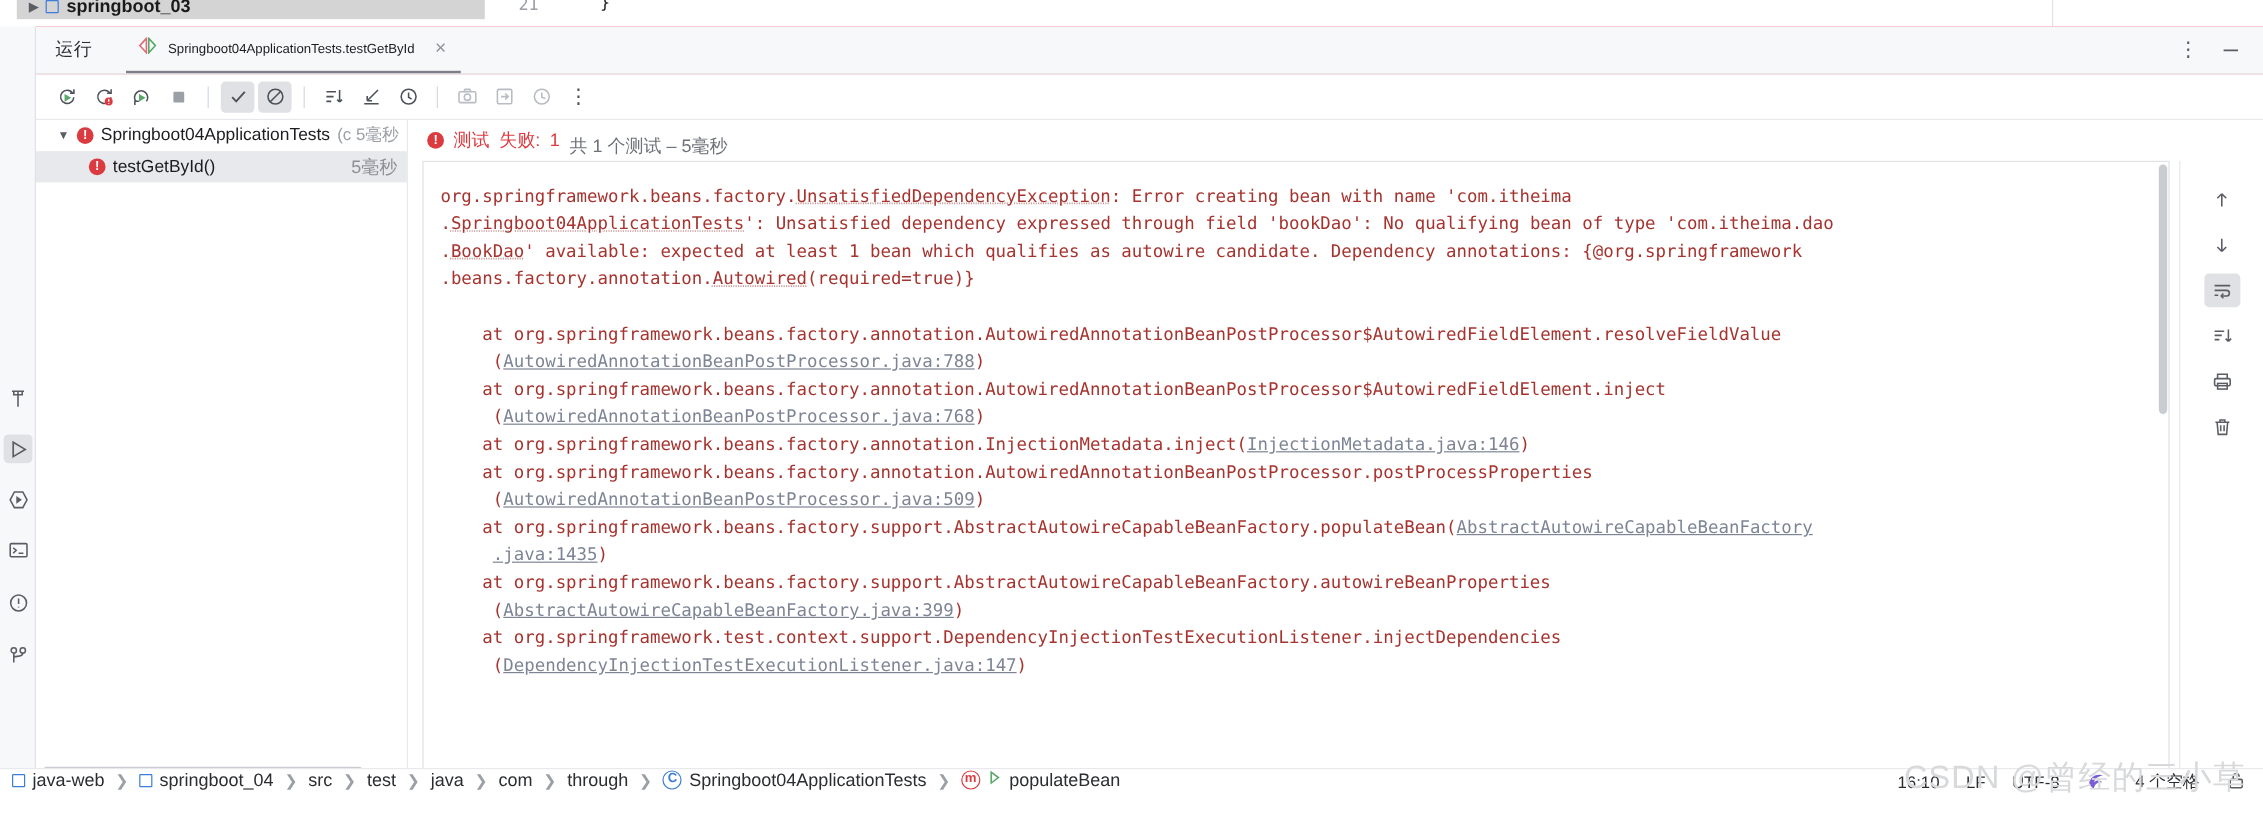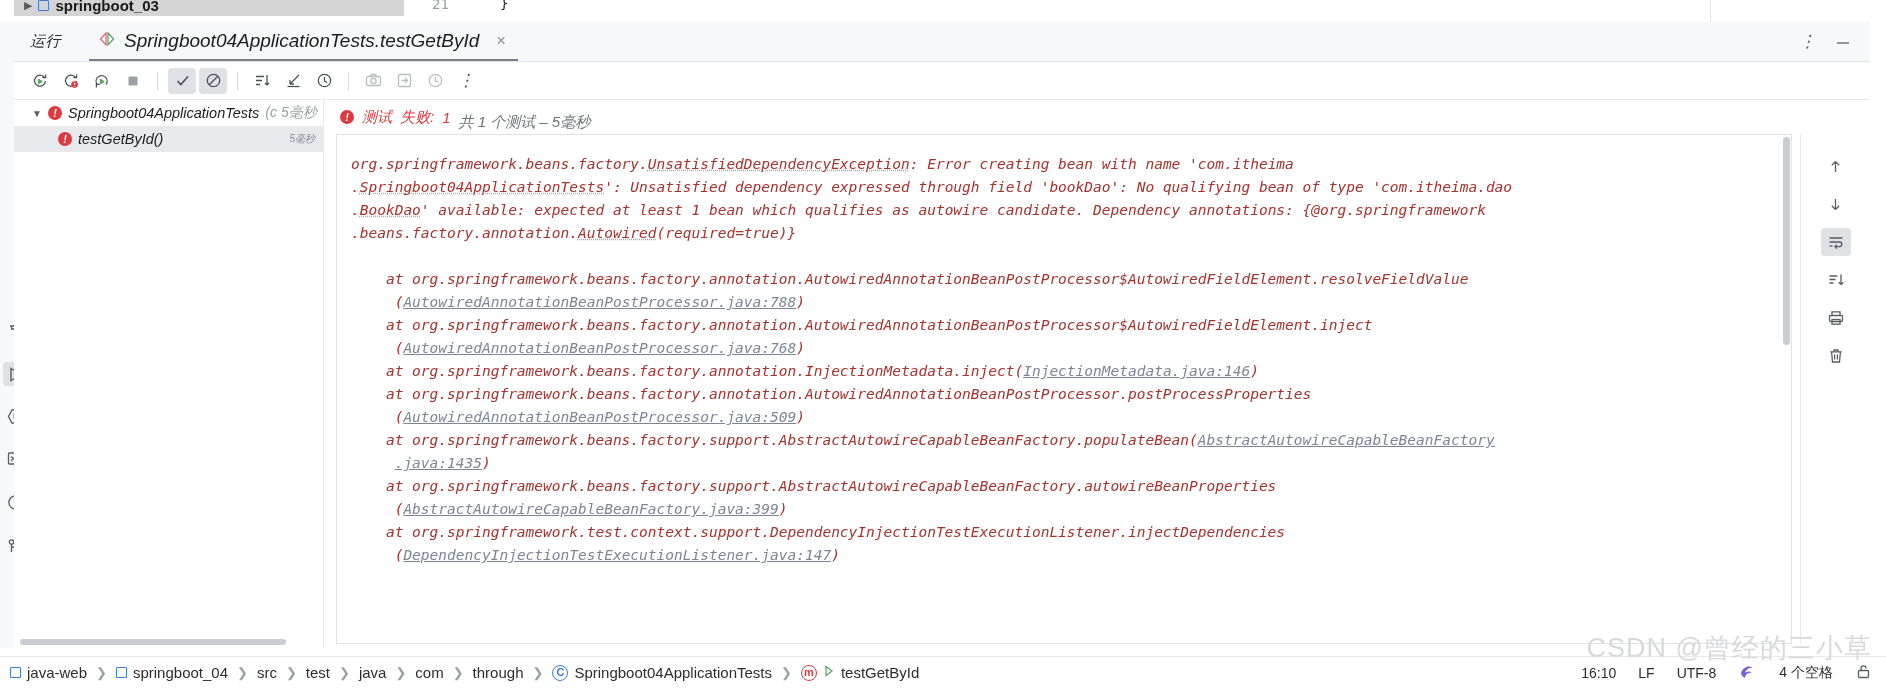--- a/index.html
+++ b/index.html
@@ -47,40 +47,39 @@
   .lt-icon {
     position: absolute; left: 3px; width: 24px; height: 24px;
     display: flex; align-items: center; justify-content: center;
     color: #5a5d63;
   }
   .lt-icon.sel { background: #dfe1e5; border-radius: 4px; }
   .lt-icon svg { display: block; }
 
   
   .run-window {
-    position: absolute; left: 14px; top: 22px; width: 1856px; height: 626px;
+    position: absolute; left: 30px; top: 22px; width: 1856px; height: 626px;
     background: #ef4444;
-    font-style: italic;
   }
 
   
   .rw-header {
     position: absolute; left: 0; top: 0; width: 1856px; height: 40px;
     background: #f7f8fa; border-bottom: 1px solid #e0e2e6;
     display: flex; align-items: center;
   }
   .rw-title {
     margin-left: 16px; font-size: 15px; color: #2b2d30; letter-spacing: .5px;
   }
   .rw-tab {
     margin-left: 28px; height: 39px; display: flex; align-items: center;
     gap: 9px; padding: 0 12px 0 10px;
     border-bottom: 2.5px solid #7a7f88;
   }
-  .rw-tab .tab-label { font-size: 19px; color: #1c1d20; }
+  .rw-tab .tab-label { font-size: 11px; color: #1c1d20; }
   .tab-close { font-size: 16px; color: #8b8f96; margin-left: 8px; cursor: pointer; }
   .rw-header-right {
     margin-left: auto; display: flex; align-items: center; gap: 18px;
     padding-right: 18px; color: #5a5d63;
   }
   .dots-v { font-size: 17px; letter-spacing: 0; line-height: 1; }
 
   
   .rw-toolbar {
     position: absolute; left: 0; top: 40px; width: 1856px; height: 38px;
@@ -111,21 +110,21 @@
   .tree-row.selected { background: #e8e9ec; }
   .tree-row.child { padding-left: 44px; }
   .tw-chevron { color: #5a5d63; font-size: 10px; width: 10px; }
   .fail-dot {
     width: 14px; height: 14px; border-radius: 50%; background: #db3b40;
     color: #fff; font-size: 11px; font-weight: bold; line-height: 14px;
     text-align: center; flex: 0 0 auto;
   }
   .tree-meta { color: #9aa0a6; font-size: 14px; }
   .tree-time-right {
-    position: absolute; right: 8px; color: #8b8f96; font-size: 10px;
+    position: absolute; right: 8px; color: #8b8f96; font-size: 15px;
   }
   .tree-hscroll {
     position: absolute; left: 6px; bottom: 3px; width: 266px; height: 6px;
     background: #c9ccd1; border-radius: 3px;
   }
 
   
   .console-pane {
     flex: 1; height: 548px; position: relative; background: #ffffff;
   }
@@ -166,23 +165,23 @@
     padding-top: 18px; gap: 10px;
   }
   .cg-btn {
     width: 30px; height: 28px; display: flex; align-items: center;
     justify-content: center; border-radius: 4px; color: #5a5d63;
   }
   .cg-btn.active { background: #dfe1e5; }
 
   
   .statusbar {
-    position: absolute; left: 0; bottom: 0; width: 1886px; height: 32px;
+    position: absolute; left: 0; bottom: 0; width: 1886px; height: 48px;
     background: #ffffff; border-top: 1px solid #e8e9ec;
-    display: flex; align-items: center;
+    display: flex; align-items: flex-start;
   }
   .crumbs {
     display: flex; align-items: center; gap: 9px;
     padding-left: 10px; font-size: 15px; color: #2b2d30;
   }
   .crumb { display: flex; align-items: center; gap: 6px; }
   .crumb-sep { color: #9aa0a6; font-size: 13px; }
   .mod-sq {
     width: 11px; height: 11px; border: 1.6px solid #3b7dd8; border-radius: 1px;
   }
@@ -475,21 +474,21 @@
       <span class="crumb">
         <span class="cls-circle">C</span>
         <span>Springboot04ApplicationTests</span>
       </span>
       <span class="crumb-sep">❯</span>
       <span class="crumb">
         <span class="test-circle">m</span>
         <span><svg width="12" height="14" viewBox="0 0 12 14" fill="none" stroke="#59a869" stroke-width="1.3">
             <path d="M3 2.5l6 4.5-6 4.5z"></path>
           </svg></span>
-        <span>testGetById</span>
+        <span>populateBean</span>
       </span>
     </div>
   <div class="sb-right">
     <span>16:10</span>
     <span>LF</span>
     <span>UTF-8</span>
     <span>
       <svg width="19" height="19" viewBox="0 0 19 19">
         <path d="M3 11c2-6 8-8 12-5-3-1-7 1-8 5 2-2 5-2 7 0-4-1-7 2-7 5-2-1-4-3-4-5z" fill="#7a5cd6"></path>
       </svg>

